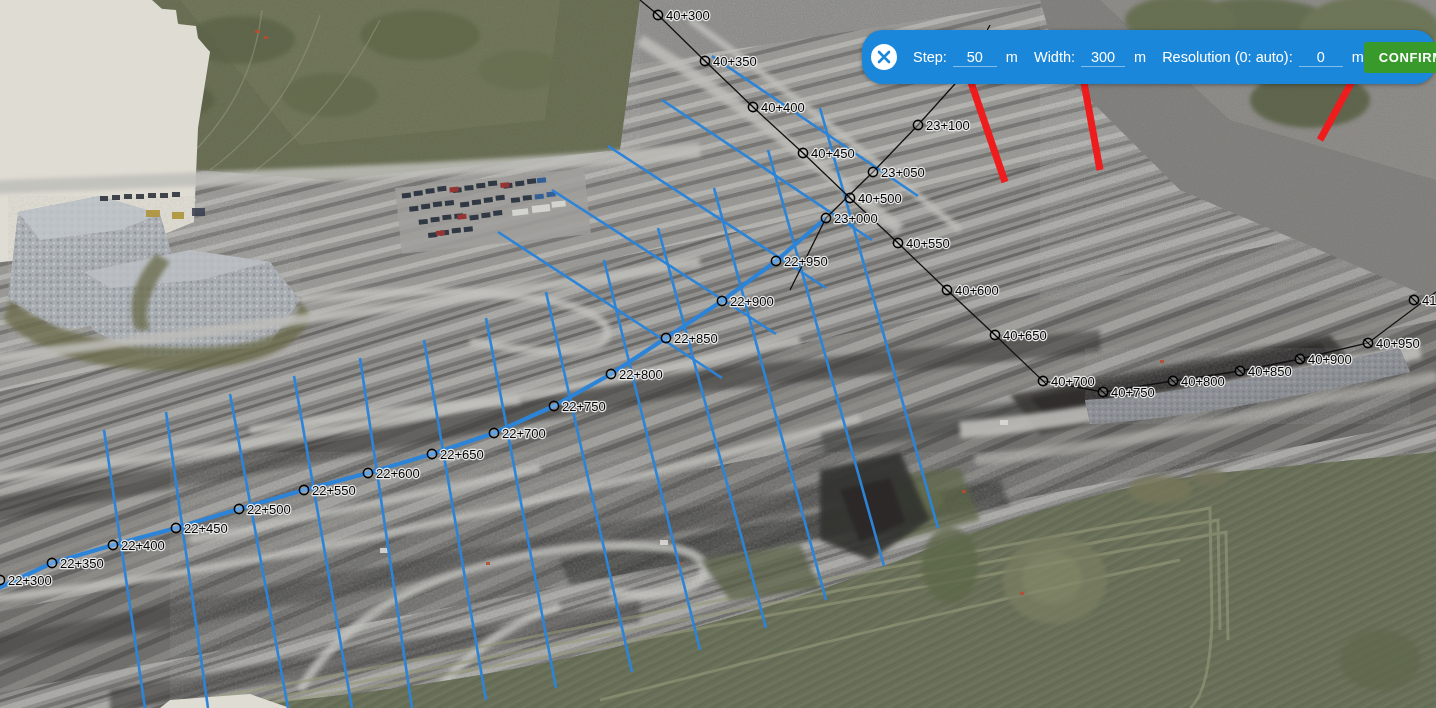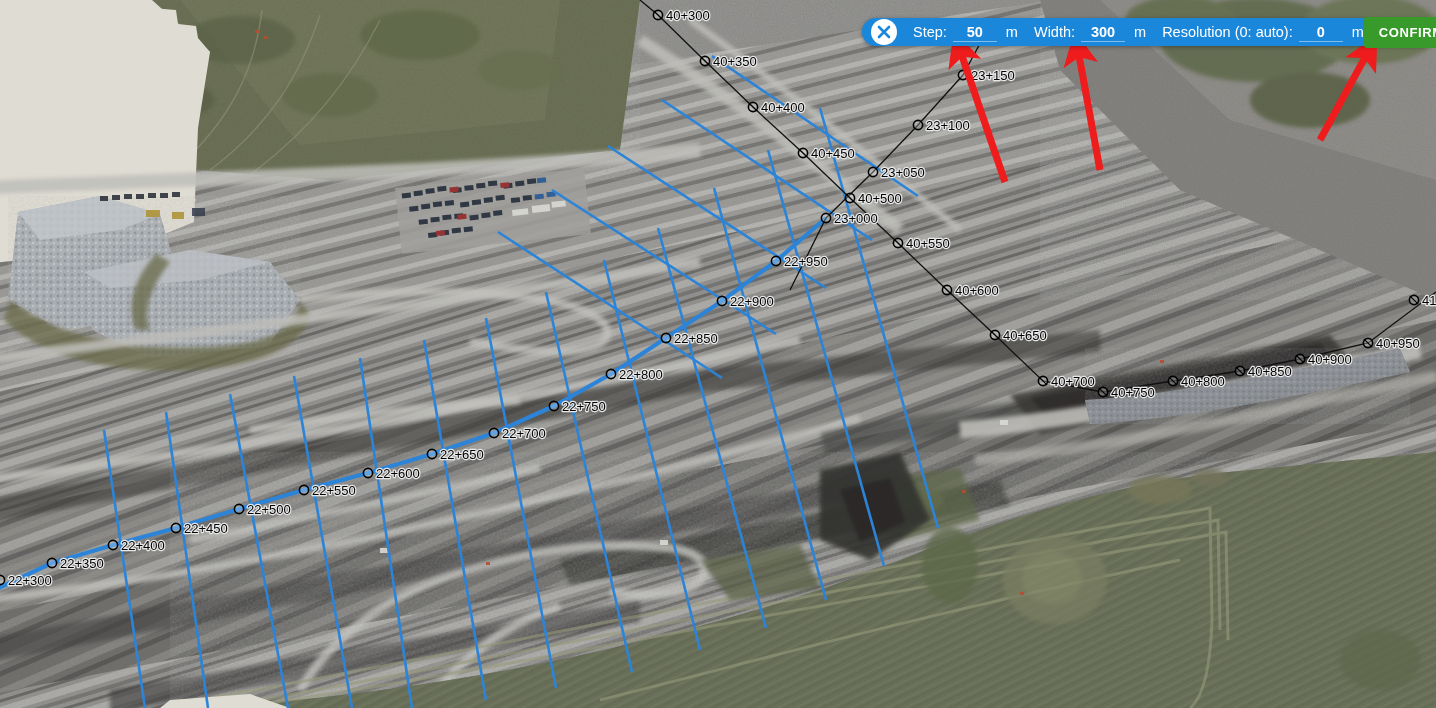--- a/index.html
+++ b/index.html
@@ -6,37 +6,37 @@
   html,body{margin:0;padding:0;background:#555;}
   body{font-family:"Liberation Sans",sans-serif;}
   #app{position:relative;width:1436px;height:708px;overflow:hidden;background:#8d8d8d;}
 
   
   #ortho{position:absolute;inset:0;}
   #ortho svg{display:block;width:100%;height:100%;}
 
   
   #toolbar{
-    position:absolute;left:862px;top:18px;width:574px;height:28px;
+    position:absolute;left:862px;top:30px;width:574px;height:54px;
     background:#1a87db;border-radius:21px;
     display:flex;align-items:center;
     box-shadow:0 1px 4px rgba(0,0,0,.35);
     z-index:60;
   }
   #close-btn{
     width:26px;height:26px;margin-left:9px;border-radius:50%;
     background:#fff;flex:0 0 auto;position:relative;cursor:pointer;
   }
   #close-btn svg{position:absolute;left:5px;top:5px;}
   .tb-label{color:#fff;font-size:14.5px;white-space:nowrap;margin-left:16px;}
   .tb-field{
     width:44px;margin-left:6px;background:transparent;border:none;
     border-bottom:1px solid rgba(255,255,255,.45);
     color:#fff;font-family:"Liberation Sans",sans-serif;
-    font-size:14.5px;font-weight:bold;text-align:center;outline:none;padding:1px 0 1px 0;
+    font-size:14.5px;font-weight:normal;text-align:center;outline:none;padding:1px 0 1px 0;
   }
   .tb-unit{color:#fff;font-size:14.5px;margin-left:9px;}
   #confirm-btn{
     margin-left:auto;margin-right:12px;
     background:#389a2a;color:#fff;border:none;border-radius:3px;
     font-family:"Liberation Sans",sans-serif;font-size:13px;font-weight:bold;
     letter-spacing:.6px;padding:8px 15px;cursor:pointer;
   }
 
   

